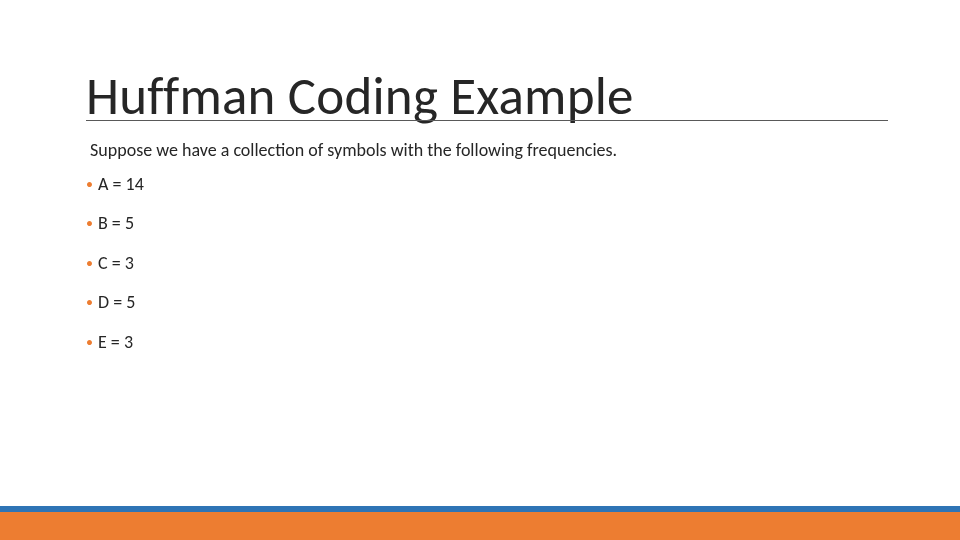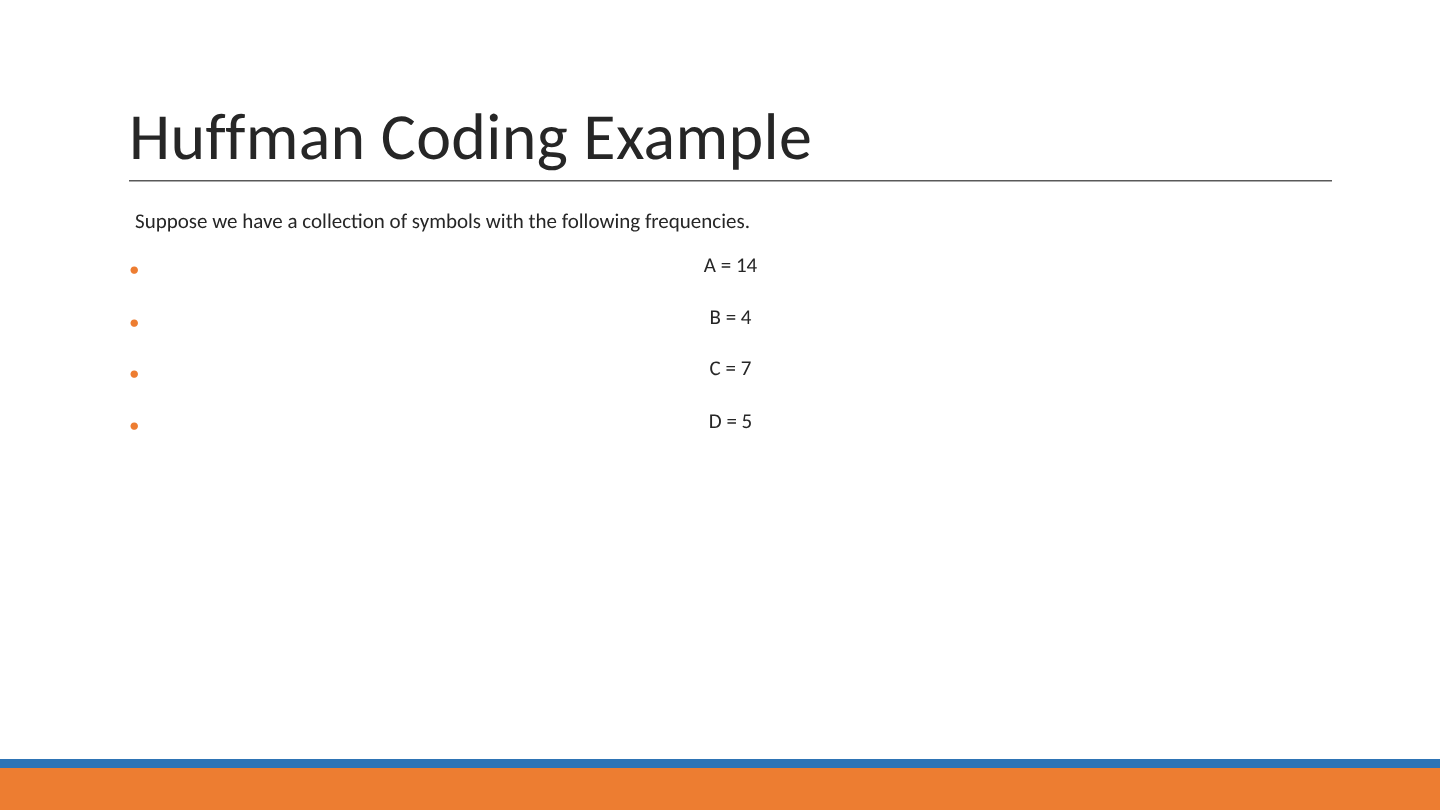--- a/index.html
+++ b/index.html
@@ -16,56 +16,55 @@
   .slide {
     position: relative;
     width: 960px;
     height: 540px;
     box-sizing: border-box;
   }
   .title {
     position: absolute;
     left: 86px;
     top: 64px;
-    font-size: 44px;
+    font-size: 53px;
     font-weight: 400;
     letter-spacing: 0.2px;
     color: #262626;
     padding-bottom: 2px;
   }
   .title-rule {
     position: absolute;
     left: 86px;
     top: 120px;
     width: 802px;
     height: 0;
     border-top: 1.5px solid #595959;
   }
   .body {
     position: absolute;
     left: 86px;
     top: 140px;
     width: 790px;
-    font-size: 14px;
+    font-size: 18px;
     line-height: 1.2;
     color: #262626;
   }
   .intro {
     margin: 0 0 12px 4px;
   }
   ul.freq {
     list-style: none;
     padding: 0;
     margin: 0 0 8px 0;
   }
   ul.freq li {
     margin: 0 0 18px 0;
     padding-left: 12px;
     position: relative;
-    text-align: center;
   }
   ul.freq li::before {
     content: "•";
     position: absolute;
     left: 0;
     top: 0;
     color: #ed7d31;
     font-size: 14px;
     line-height: 22px;
   }
@@ -101,27 +100,30 @@
 
   <div class="body">
 
     <p class="intro">Suppose we have a collection of symbols with the following frequencies.</p>
 
     <ul class="freq">
       <li>
         <span>A = 14</span>
       </li>
       <li>
-        <span>B = 4</span>
+        <span>B = 5</span>
       </li>
       <li>
-        <span>C = 7</span>
+        <span>C = 3</span>
       </li>
       <li>
         <span>D = 5</span>
+      </li>
+      <li>
+        <span>E = 3</span>
       </li>
     </ul>
 
 
   </div>
 
   <div class="footer-bar"></div>
 
 </div>
 

